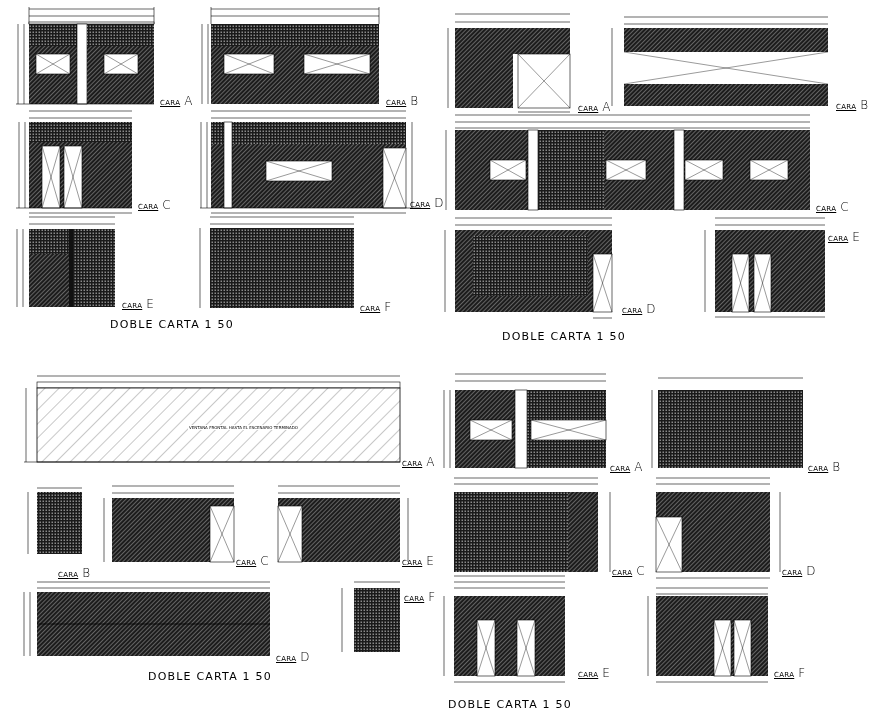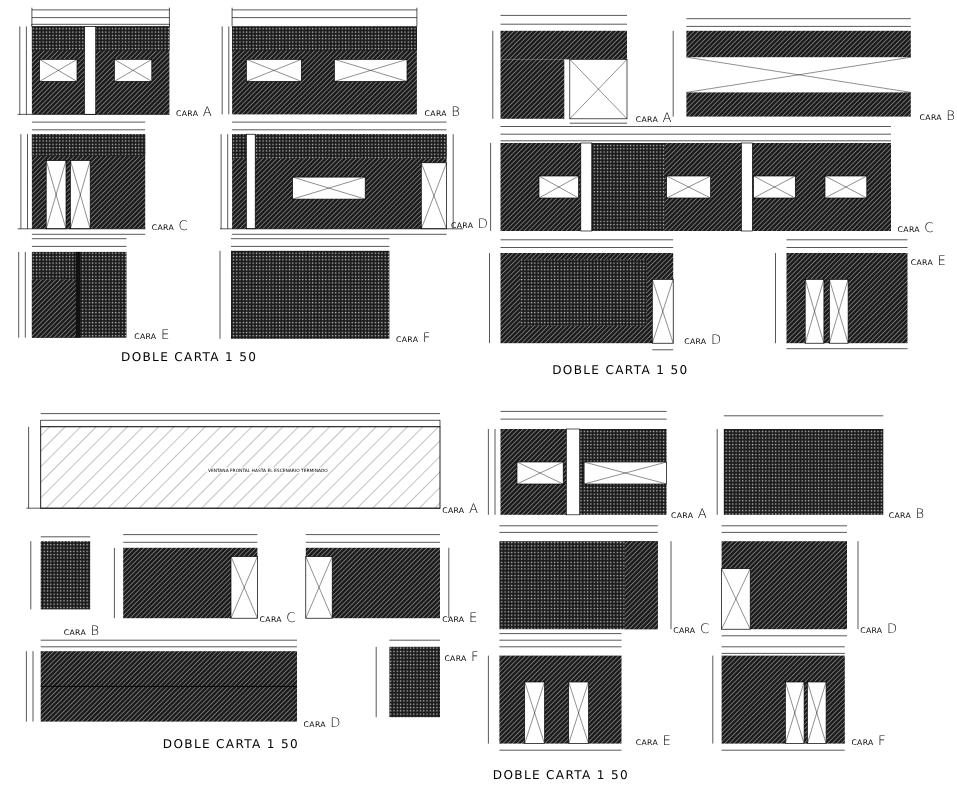--- a/index.html
+++ b/index.html
@@ -1,21 +1,21 @@
 <!DOCTYPE html>
 <html><head>
 <meta charset="utf-8">
 <style>
   html,body{margin:0;padding:0;background:#ffffff;}
   body{width:870px;height:714px;position:relative;overflow:hidden;font-family:"DejaVu Sans",sans-serif;color:#000;}
   .sheet{position:absolute;left:0;top:0;width:870px;height:714px;}
   .elev{position:absolute;}
   .elev svg{position:absolute;left:0;top:0;overflow:visible;}
   .cara{position:absolute;font-family:"DejaVu Sans",sans-serif;white-space:nowrap;line-height:1;}
-  .cara .w{font-size:7px;letter-spacing:0.3px;vertical-align:baseline;}
+  .cara .w{font-size:7px;letter-spacing:0.3px;vertical-align:baseline;text-decoration:underline;}
   .cara .l{font-size:12px;font-weight:300;margin-left:4px;}
   .caption{position:absolute;font-family:"DejaVu Sans",sans-serif;font-size:11px;letter-spacing:1.2px;white-space:nowrap;}
   .dim{font-family:"DejaVu Sans",sans-serif;font-size:4px;}
 </style>
 </head>
 <body>
 
 <svg width="0" height="0" style="position:absolute">
   <defs>
     <pattern id="hatch" patternUnits="userSpaceOnUse" width="3" height="3" patternTransform="rotate(45)">

